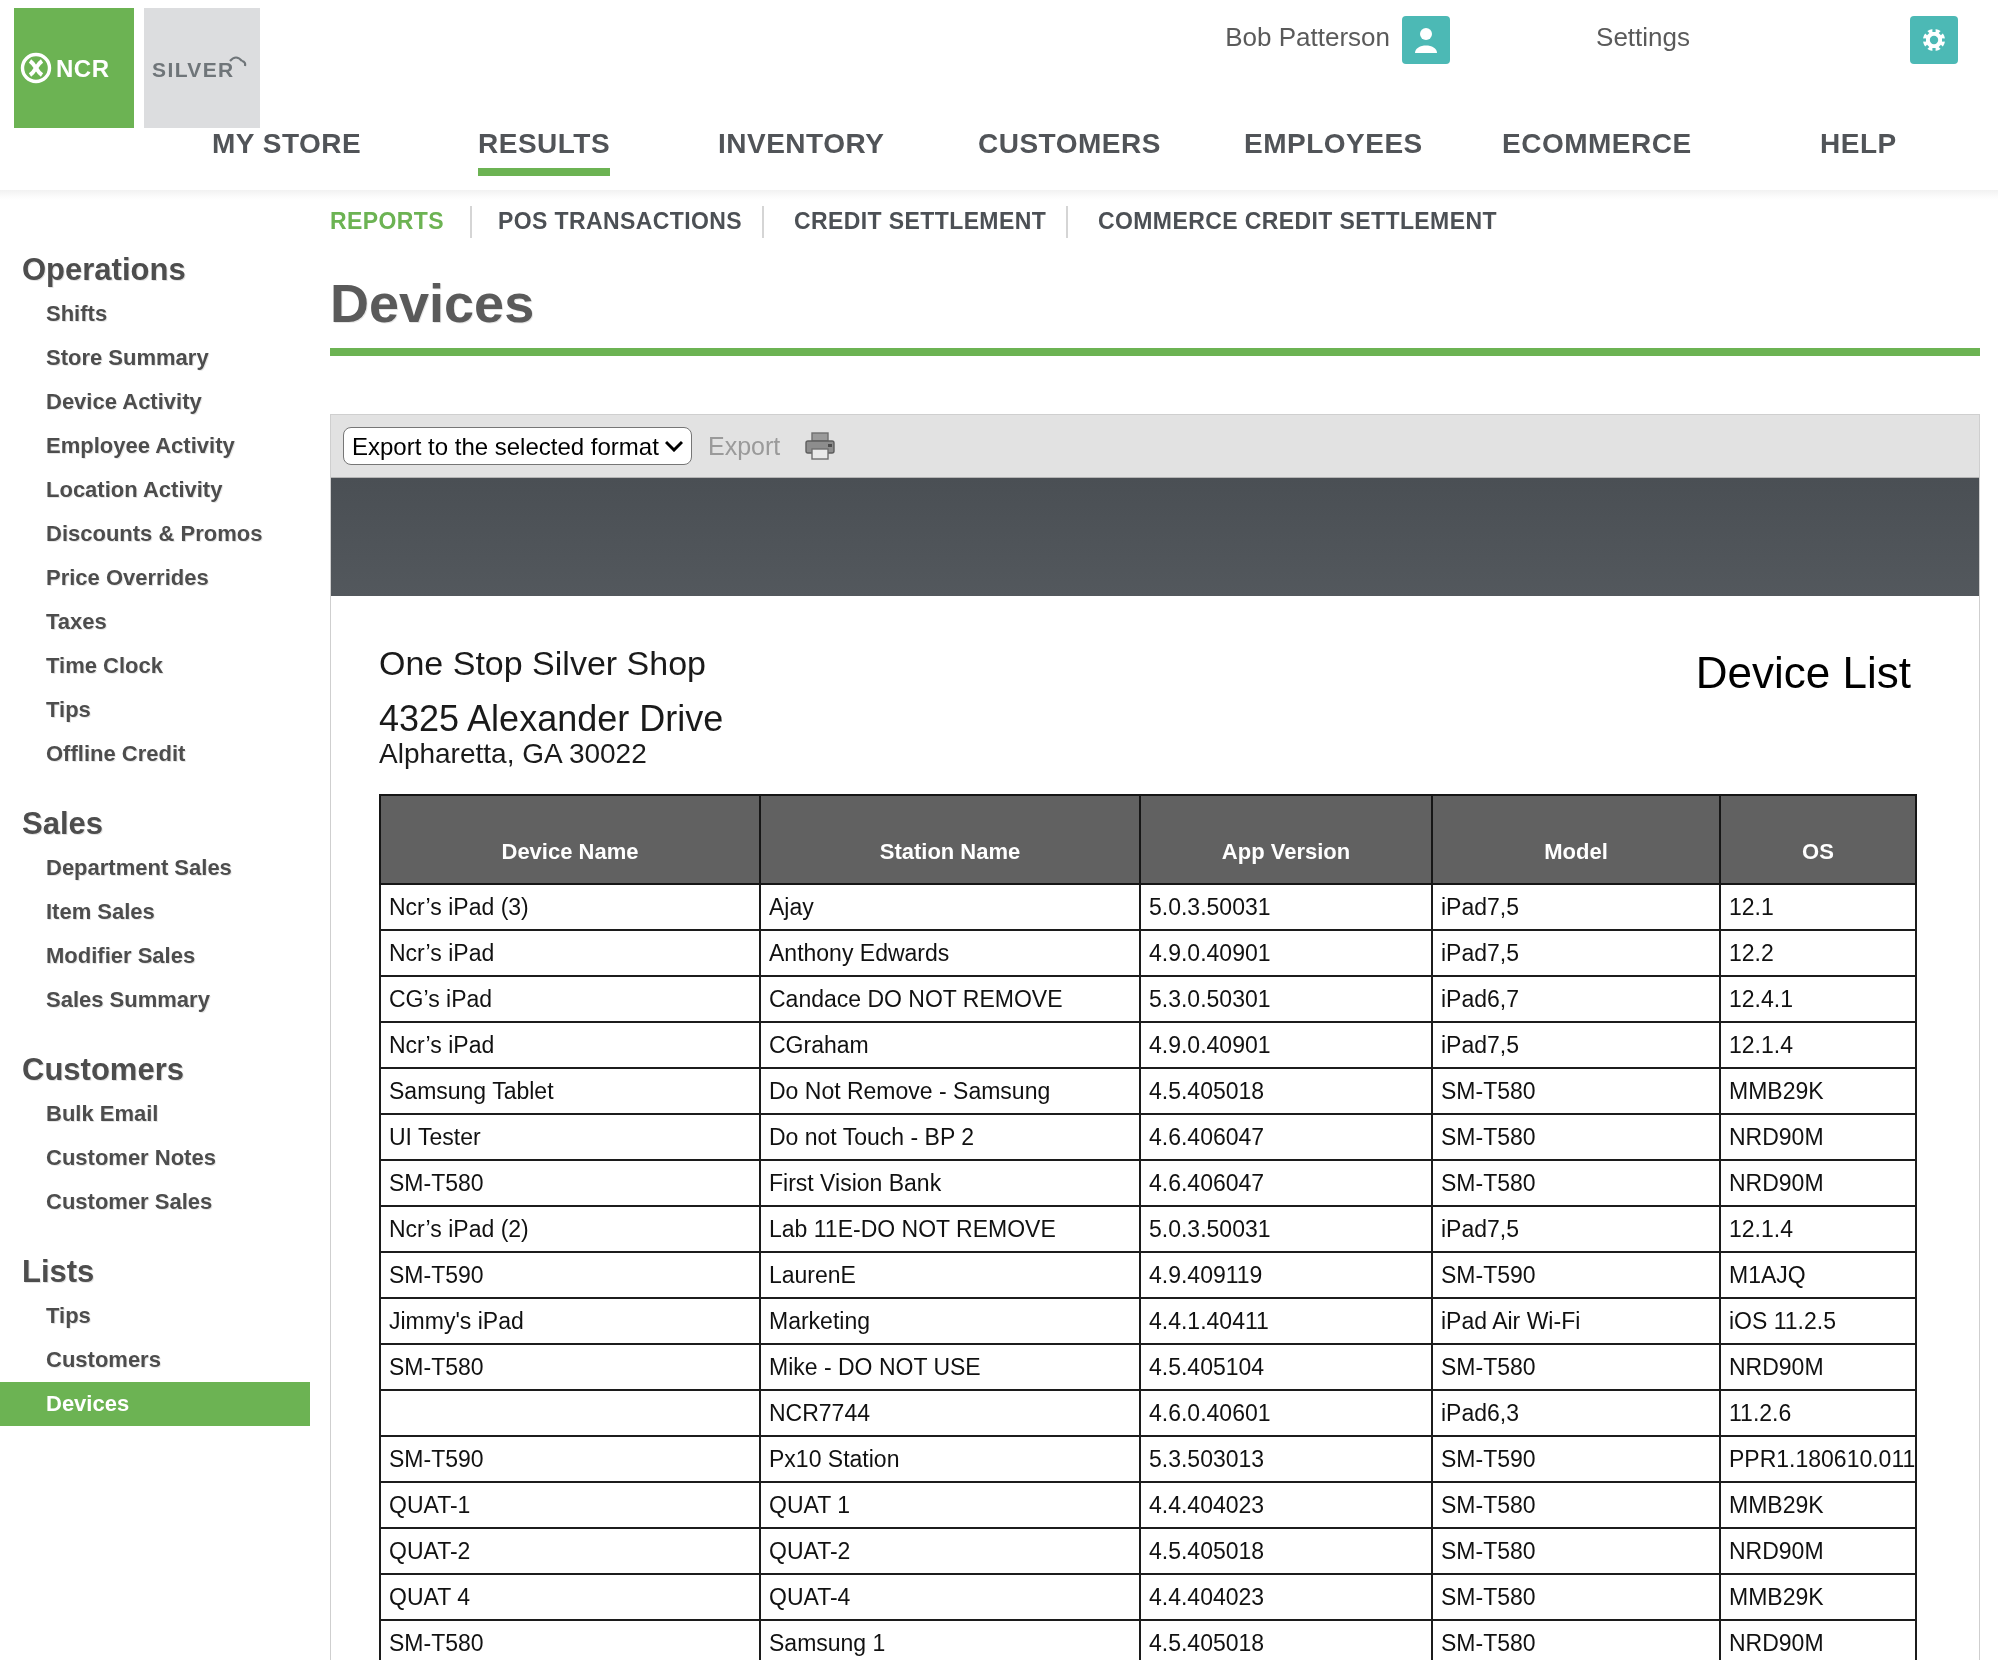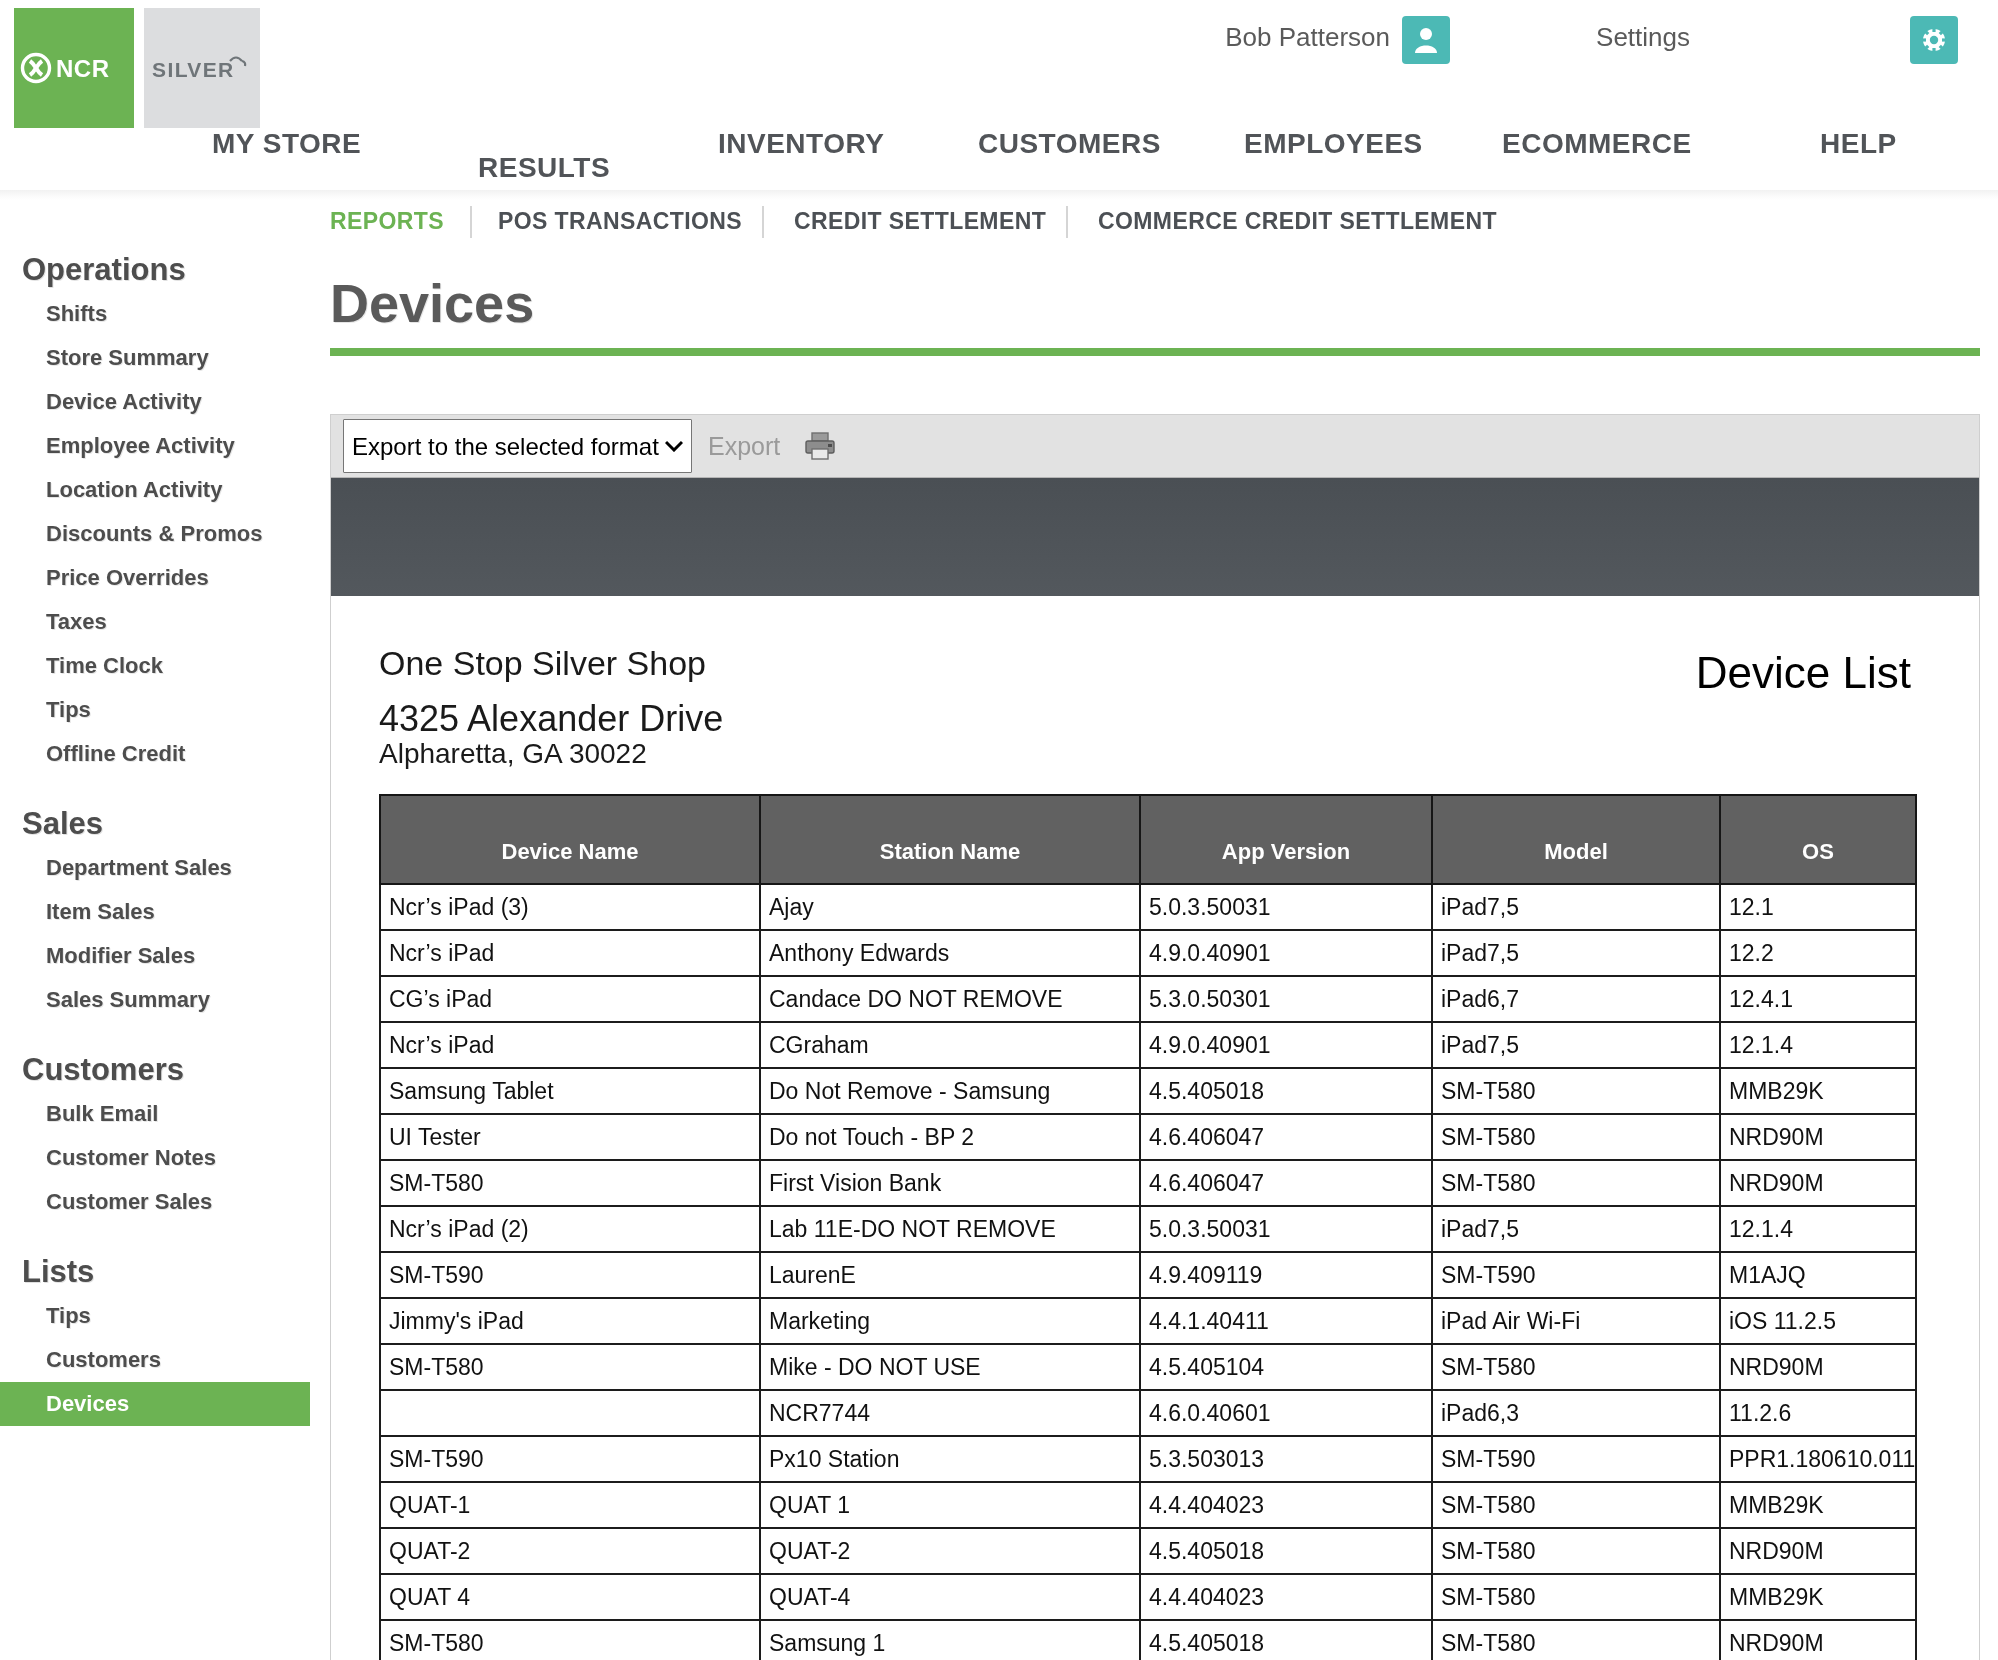--- a/index.html
+++ b/index.html
@@ -51,21 +51,21 @@
 
   
   .content{position:absolute;left:330px;top:252px;width:1650px;}
   .page-title{font-size:54px;font-weight:bold;color:#5a5a5a;margin:0;padding:20px 0 14px 0;
      text-shadow:1px 1px 0 rgba(0,0,0,0.10);}
   .title-rule{height:8px;background:#6cb353;width:1650px;}
 
   .report-frame{margin-top:58px;width:1650px;border:1px solid #cfcfcf;box-sizing:border-box;background:#ffffff;}
   .export-bar{height:62px;background:#e2e2e2;border-bottom:1px solid #b5b5b5;display:flex;align-items:center;padding-left:12px;}
   .export-select{
-     height:54px;box-sizing:border-box;border:1px solid #767676;background:#ffffff;border-radius:1px;
+     height:38px;box-sizing:border-box;border:1px solid #767676;background:#ffffff;border-radius:8px;
      font-family:"Liberation Sans",sans-serif;font-size:24px;color:#000;padding:0 32px 0 8px;
      -webkit-appearance:none;appearance:none;cursor:pointer;position:relative;}
   .select-wrap{position:relative;display:inline-block;}
   .select-caret{position:absolute;right:9px;top:50%;transform:translateY(-50%);pointer-events:none;font-size:19px;color:#000;}
   .export-link{font-size:25px;color:#9a9a9a;margin-left:16px;cursor:pointer;}
   .print-icon{margin-left:24px;cursor:pointer;display:flex;align-items:center;}
 
   .dark-band{height:118px;background:#50555a;background:linear-gradient(to bottom,#4a4f54 0%,#53585d 100%);}
   .report-body{background:#ffffff;padding:48px 48px 0 48px;}
 
@@ -141,21 +141,21 @@
       </g>
     </svg>
   </div>
 </div>
 
 <div class="mainnav">
   <div class="inner">
     <div class="nav-item" style="left:212px;">
       <span>MY STORE</span>
     </div>
-    <div class="nav-item active" style="left:478px;margin-top:24px;">
+    <div class="nav-item active" style="left:478px;">
       <span>RESULTS</span>
       <span class="ul"></span>
     </div>
     <div class="nav-item" style="left:718px;">
       <span>INVENTORY</span>
     </div>
     <div class="nav-item" style="left:978px;">
       <span>CUSTOMERS</span>
     </div>
     <div class="nav-item" style="left:1244px;">

